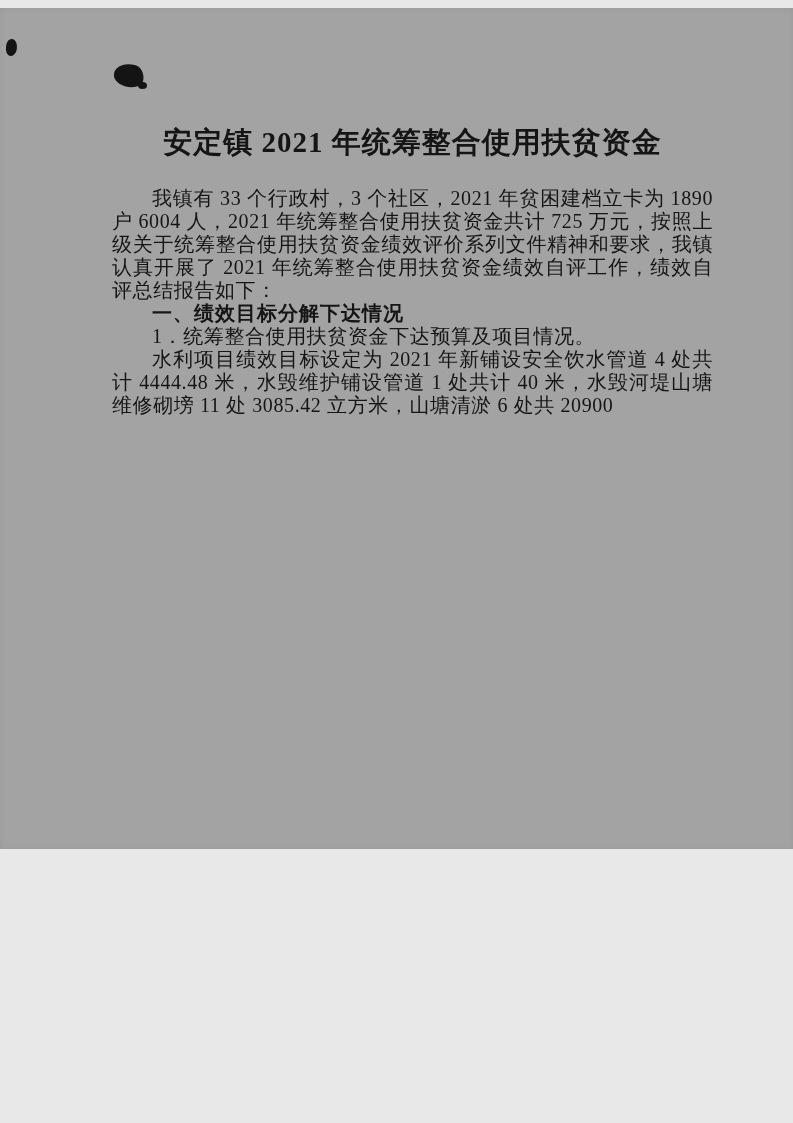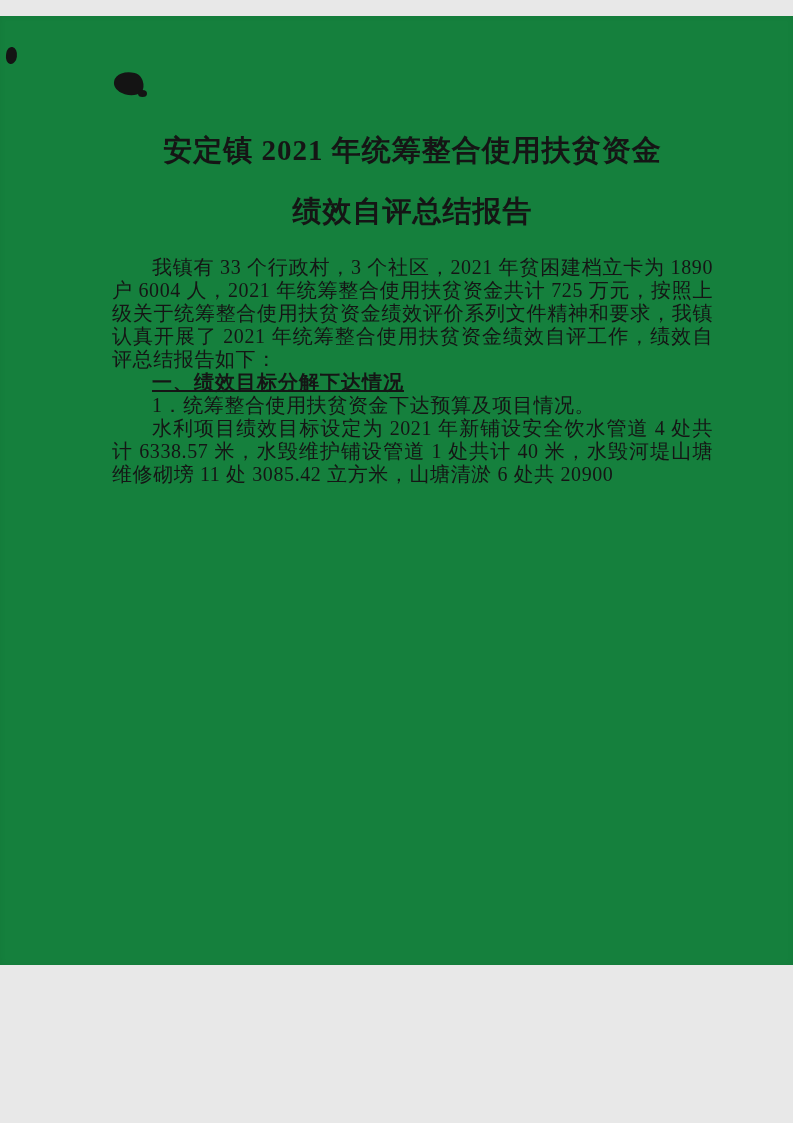--- a/index.html
+++ b/index.html
@@ -3,23 +3,23 @@
 <meta charset="utf-8">
 <style>
   html, body {
     margin: 0;
     padding: 0;
     background: #e8e8e8;
   }
   .page {
     position: relative;
     width: 793px;
-    height: 949px;
-    margin: 16px auto;
-    background: #15803d;
+    height: 841px;
+    margin: 8px auto;
+    background: #a3a3a3;
     color: #151515;
     font-family: "Liberation Serif", "DejaVu Serif", serif;
     overflow: hidden;
     box-shadow: inset 0 0 6px rgba(0,0,0,0.06);
   }
   .content {
     position: absolute;
     left: 112px;
     top: 104px;
     width: 601px;
@@ -40,21 +40,20 @@
     font-size: 20px;
     line-height: 23px;
     letter-spacing: 0.6px;
     text-align: justify;
     text-indent: 2em;
     font-weight: normal;
   }
   .para.heading {
     font-weight: bold;
     letter-spacing: 1px;
-    text-decoration: underline;
   }
   .page-number {
     position: absolute;
     left: 0;
     right: 0;
     top: 1028px;
     text-align: center;
     font-size: 16px;
     color: #222;
   }
@@ -93,31 +92,30 @@
 <div class="page">
 
   <div class="artifact artifact-1"></div>
   <div class="artifact artifact-2"></div>
   <div class="artifact artifact-3"></div>
 
   <div class="content">
 
     <h1 class="doc-title">
       <span class="title-line">安定镇 2021 年统筹整合使用扶贫资金</span>
-      <span class="title-line">绩效自评总结报告</span>
     </h1>
 
     <p class="para">我镇有 33 个行政村，3 个社区，2021 年贫困建档立卡为 1890 户 6004 人，2021 年统筹整合使用扶贫资金共计 725 万元，按照上级关于统筹整合使用扶贫资金绩效评价系列文件精神和要求，我镇认真开展了 2021 年统筹整合使用扶贫资金绩效自评工作，绩效自评总结报告如下：</p>
 
     <p class="para heading">一、绩效目标分解下达情况</p>
 
     <p class="para">1．统筹整合使用扶贫资金下达预算及项目情况。</p>
 
 
 
 
-    <p class="para">水利项目绩效目标设定为 2021 年新铺设安全饮水管道 4 处共计 6338.57 米，水毁维护铺设管道 1 处共计 40 米，水毁河堤山塘维修砌塝 11 处 3085.42 立方米，山塘清淤 6 处共 20900</p>
+    <p class="para">水利项目绩效目标设定为 2021 年新铺设安全饮水管道 4 处共计 4444.48 米，水毁维护铺设管道 1 处共计 40 米，水毁河堤山塘维修砌塝 11 处 3085.42 立方米，山塘清淤 6 处共 20900</p>
 
   </div>
 
   <div class="page-number">1</div>
 
 </div>
 
 </body></html>

